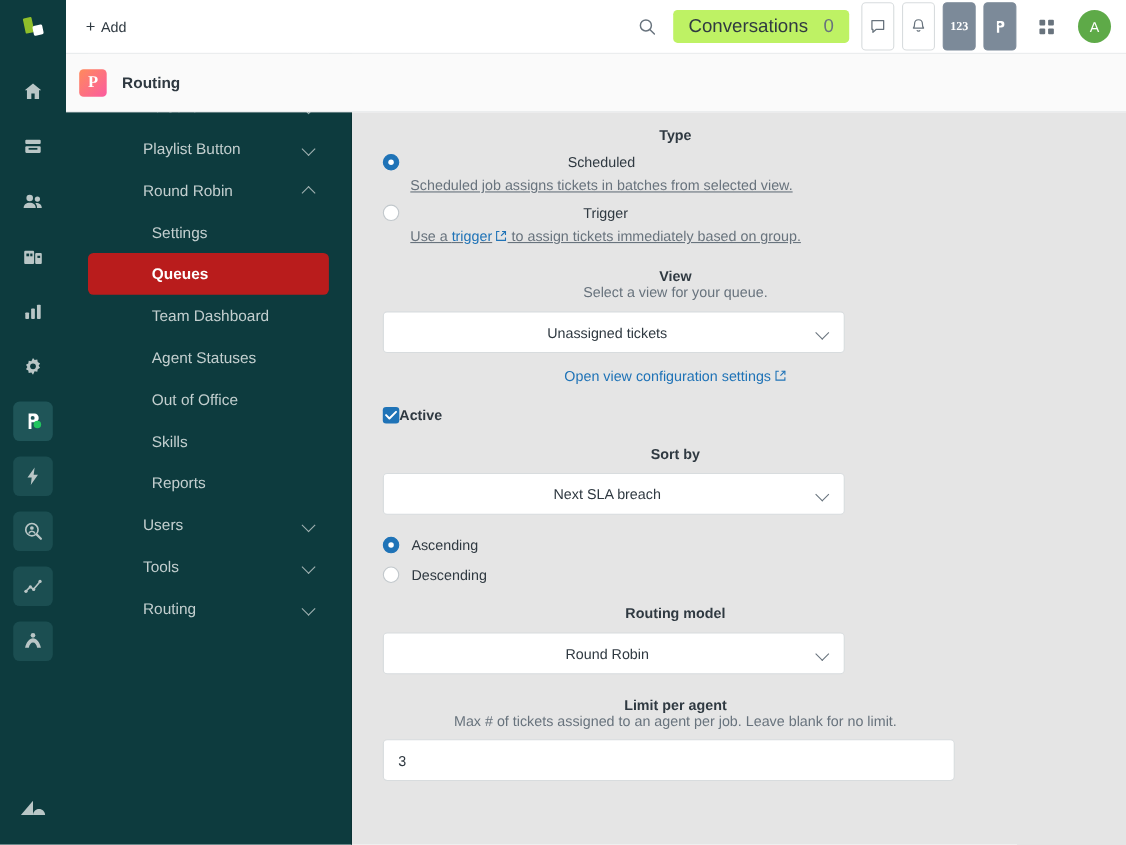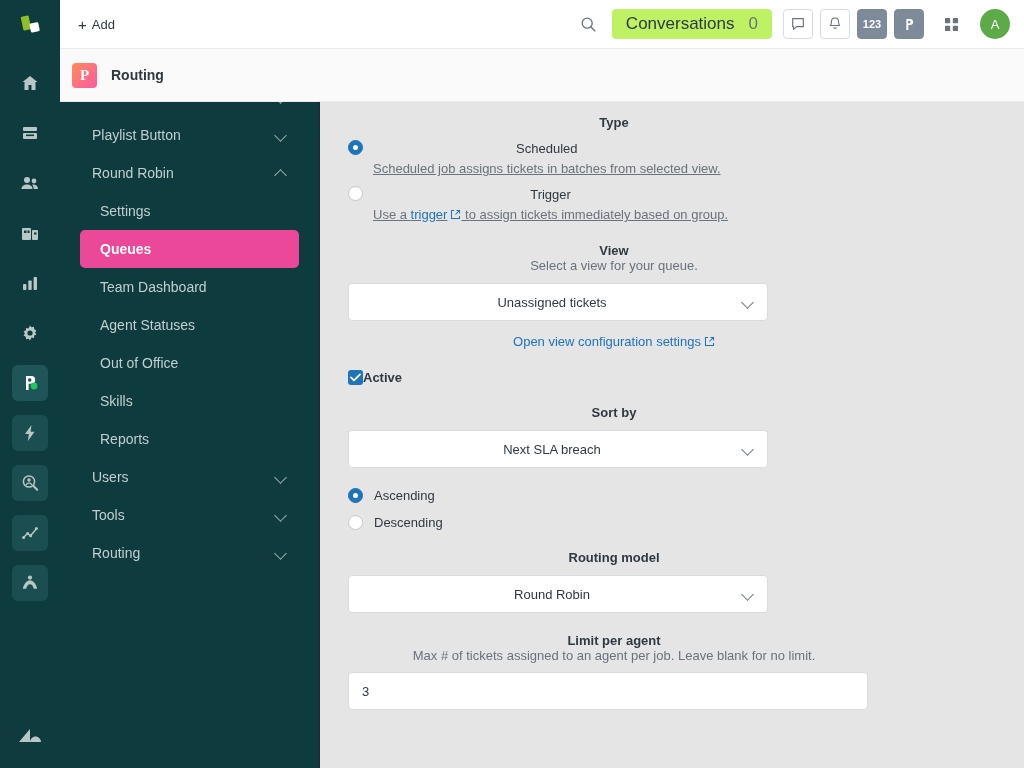--- a/index.html
+++ b/index.html
@@ -58,24 +58,24 @@
     transform: rotate(45deg);
   }
   .chev.up::before { transform: rotate(-135deg); top: 4px; }
 
   .nav-group { }
   .nav-item {
     display: flex; align-items: center;
     height: 38px; margin: 0 20px; padding: 0 12px;
     color: #c3cfcf; font-size: 14px; cursor: pointer; border-radius: 5px;
   }
-  .nav-item .lbl { flex: 1; }
+  .nav-item .lbl { flex: 1; margin-left: 38px; }
   .nav-item .chev { color: #9fb0b0; }
   .nav-item.sub { padding-left: 20px; color: #c3cfcf; }
-  .nav-item.selected { background: #ec4899; color: #ffffff; font-weight: bold; }
+  .nav-item.selected { background: #b91c1c; color: #ffffff; font-weight: bold; }
 
   
   .right { flex: 1 1 auto; display: flex; flex-direction: column; height: 768px; background: #fff; }
 
   .topbar {
     height: 49px; flex: 0 0 49px; background: #fff;
     border-bottom: 1px solid #e9ebed;
     display: flex; align-items: center; padding: 0 14px 0 12px;
     position: absolute; top: 0; left: 60px; right: 0; z-index: 5;
   }
@@ -83,23 +83,23 @@
   .add-btn .plus { font-size: 15px; margin-right: 5px; line-height: 1; }
   .topbar-spacer { flex: 1 1 auto; }
   .tb-icon { width: 30px; height: 30px; display: flex; align-items: center; justify-content: center; cursor: pointer; color: #68737d; }
   .conv-pill {
     background: #bef264; border-radius: 4px; height: 30px;
     display: flex; align-items: center; padding: 0 14px; margin: 0 4px 0 8px;
     font-size: 17px; color: #2f3941; cursor: pointer;
   }
   .conv-count { margin-left: 14px; color: #68737d; }
   .sq-btn {
-    width: 30px; height: 30px; border-radius: 4px; border: 1px solid #d8dcde;
+    width: 30px; height: 44px; border-radius: 4px; border: 1px solid #d8dcde;
     display: flex; align-items: center; justify-content: center;
-    margin-left: 7px; cursor: pointer; color: #68737d; background:#fff;
+    margin-left: 7px; cursor: pointer; color: #68737d; background:#fff;font-family:Liberation Serif, serif;
   }
   .sq-btn.solid { background: #7c8a99; border-color: #7c8a99; color: #fff; font-size: 11px; font-weight: bold; }
   .grid-btn { width: 30px; height: 30px; margin-left: 12px; display:flex; align-items:center; justify-content:center; cursor:pointer; color:#68737d;}
   .avatar {
     width: 30px; height: 30px; border-radius: 50%; background: #5eaa48;
     color: #fff; font-size: 13px; display: flex; align-items: center; justify-content: center;
     margin-left: 14px; cursor: pointer;
   }
 
   .pageheader {

